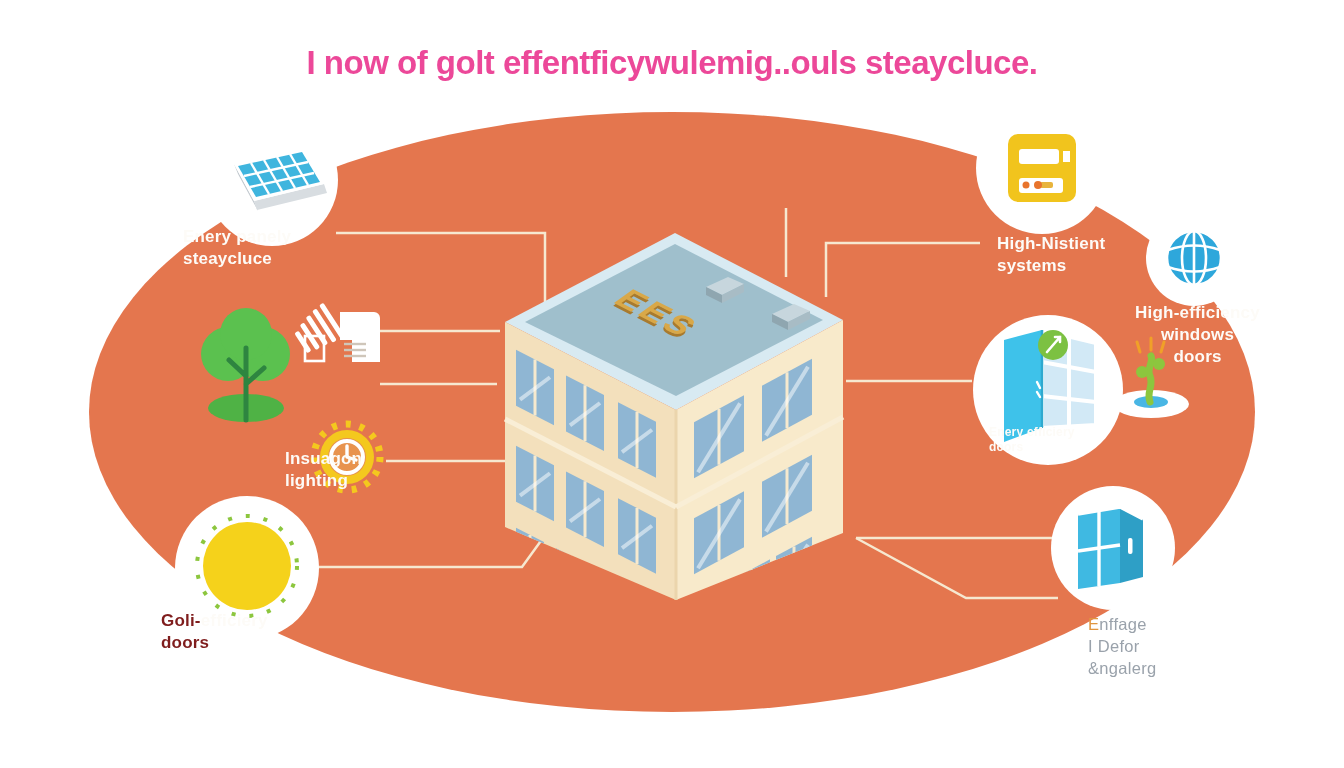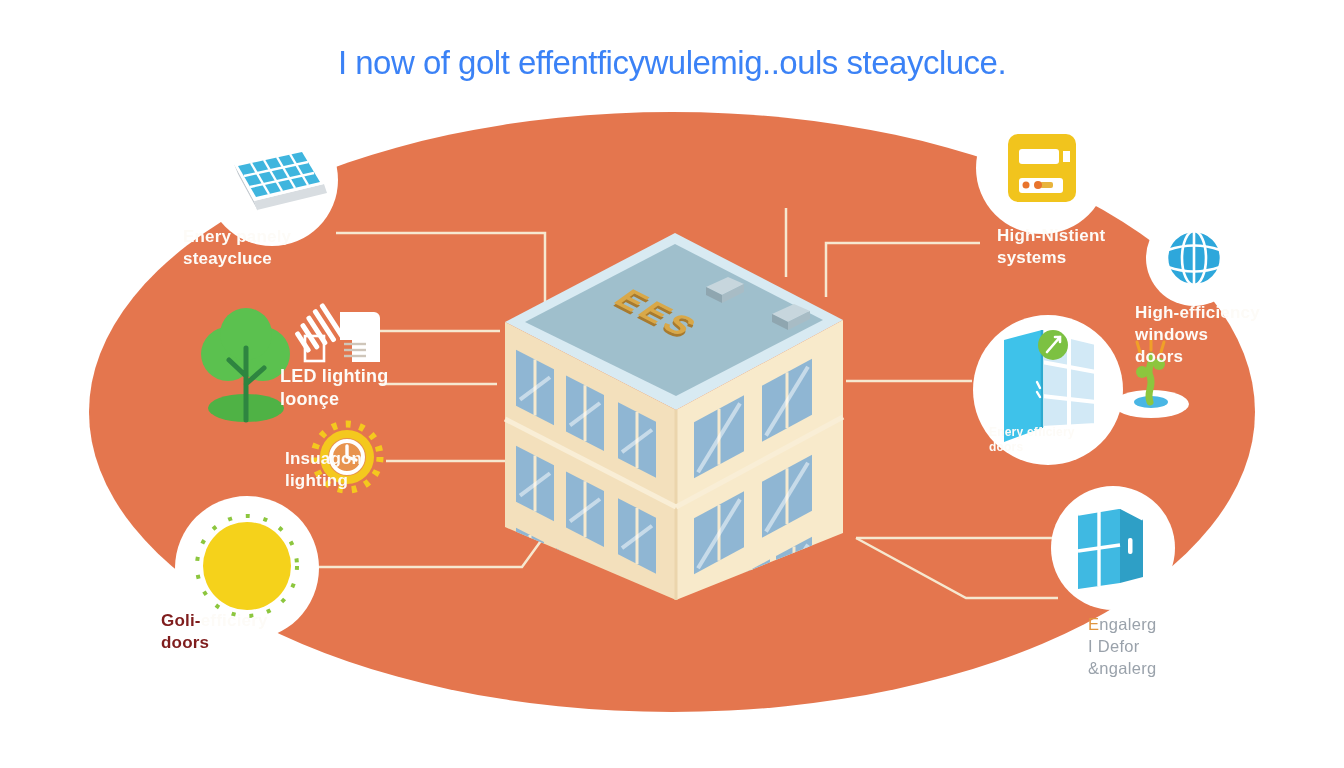--- a/index.html
+++ b/index.html
@@ -1,30 +1,30 @@
 <!DOCTYPE html>
 <html><head>
 <meta charset="utf-8">
 <style>
   html,body{margin:0;padding:0;background:#fff;}
   .stage{position:relative;width:1344px;height:768px;overflow:hidden;background:#fff;
          font-family:"Liberation Sans",sans-serif;}
   .stage svg{position:absolute;left:0;top:0;}
   .title{position:absolute;left:0;top:44px;width:1344px;text-align:center;
-         font-size:33px;font-weight:400;color:#3b82f6;letter-spacing:-.5px;}
+         font-size:33px;font-weight:700;color:#ec4899;letter-spacing:-.5px;}
   .lbl{position:absolute;font-weight:700;font-size:17px;line-height:1.28;
        color:#fdfbf7;letter-spacing:.2px;}
   .lbl.center{}
   .lbl-solar{left:183px;top:226px;width:165px;}
   .lbl-led{left:280px;top:365px;font-size:18px;}
   .lbl-insulation{left:285px;top:448px;width:125px;}
   .lbl-sun{left:161px;top:610px;width:165px;font-size:17px;}
   .gray{color:#7f1d1d;}
-  .lbl-systems{left:997px;top:225px;width:160px;}
-  .lbl-globe{left:1135px;top:302px;width:125px;}
+  .lbl-systems{left:997px;top:233px;width:160px;}
+  .lbl-globe{left:1135px;top:302px;width:125px;text-align:center;}
   .lbl-doors{left:989px;top:425px;font-size:12px;}
   .lbl-storage{left:1088px;top:614px;font-weight:400;font-size:16.5px;
                color:#9aa2ab;line-height:1.32;letter-spacing:.3px;}
   .accent-e{color:#e0953f;}
 </style>
 </head>
 <body>
 
 <div class="stage">
 
@@ -259,24 +259,20 @@
   </g>
 </svg>
 
 <div class="title">I now of golt effentficywulemig..ouls steaycluce.</div>
 
 <div class="lbl lbl-solar center">
   <span>Enery panely</span><br>
   <span>steaycluce</span>
 </div>
 
-<div class="lbl lbl-led">
-  <span>LED lighting</span><br>
-  <span>loonçe</span>
-</div>
 
 <div class="lbl lbl-insulation center">
   <span>Insuagon</span><br>
   <span>lighting</span>
 </div>
 
 <div class="lbl lbl-sun center">
   <span class="gray">Goli-</span><span>efficiery</span><br>
   <span class="gray">doors</span>
 </div>
@@ -290,18 +286,18 @@
   <span>High-efficiency</span><br>
   <span>windows doors</span>
 </div>
 
 <div class="lbl lbl-doors">
   <span>Enery efficiery</span><br>
   <span>doors</span>
 </div>
 
 <div class="lbl lbl-storage">
-  <span class="accent-e">E</span><span>ngalerg</span><br>
+  <span class="accent-e">E</span><span>nffage</span><br>
   <span>I Defor</span><br>
   <span>&amp;ngalerg</span>
 </div>
 
 </div>
 
 </body></html>

